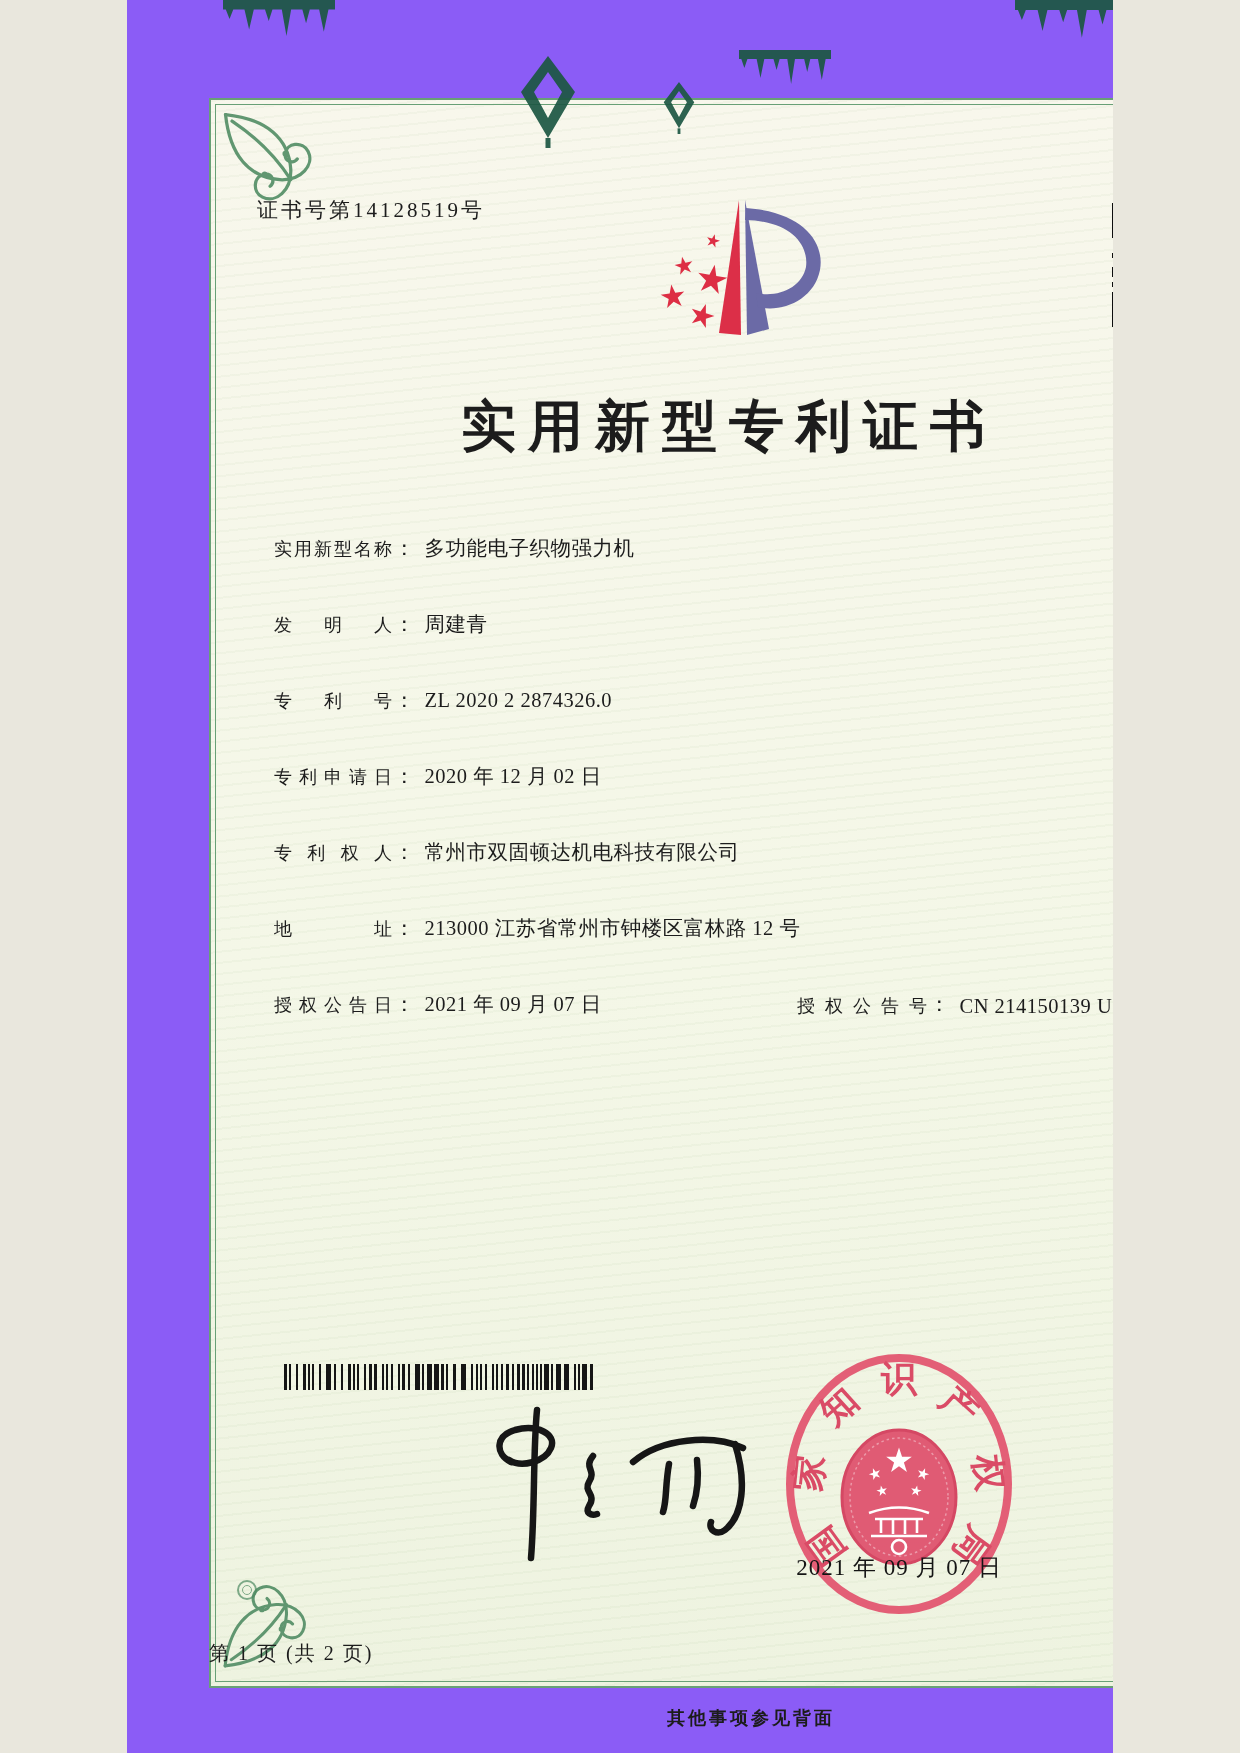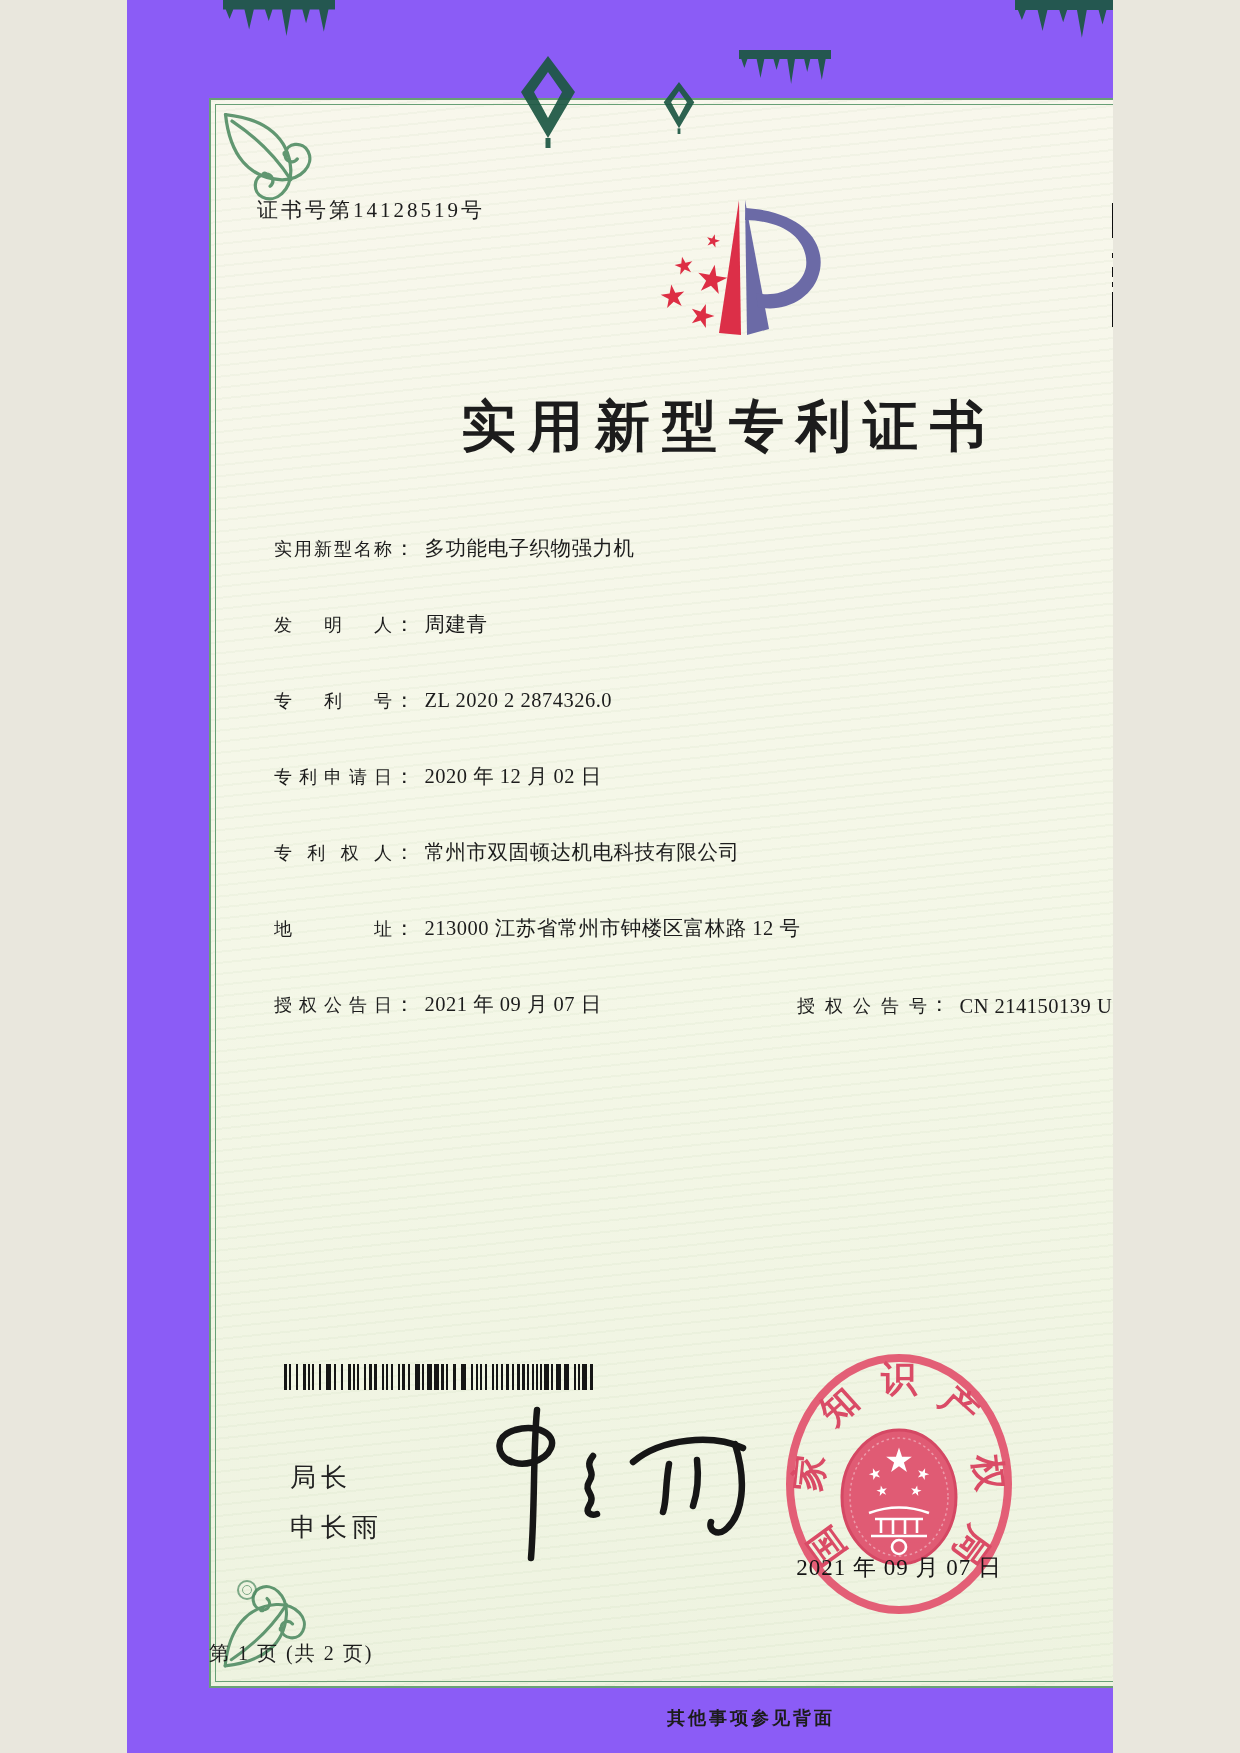--- a/index.html
+++ b/index.html
@@ -576,24 +576,20 @@
         <rect x="267" y="0" width="2" height="26" fill="#151515"></rect>
         <rect x="272" y="0" width="5" height="26" fill="#151515"></rect>
         <rect x="280" y="0" width="5" height="26" fill="#151515"></rect>
         <rect x="290" y="0" width="2" height="26" fill="#151515"></rect>
         <rect x="294" y="0" width="2" height="26" fill="#151515"></rect>
         <rect x="298" y="0" width="5" height="26" fill="#151515"></rect>
         <rect x="306" y="0" width="3" height="26" fill="#151515"></rect>
       </svg>
   </div>
 
-  <div class="officer">
-    <div>局长</div>
-    <div>申长雨</div>
-  </div>
 
   <div class="signature">
     <svg viewBox="0 0 300 172" fill="none" stroke="#161616" stroke-width="6.5" stroke-linecap="round">
       <path d="M72,12 C68,52 70,112 66,160"></path>
       <path d="M46,64 C30,56 30,38 50,32 C72,26 92,36 86,50 C80,64 56,70 44,62"></path>
       <path d="M128,58 C118,70 132,72 124,84 C118,94 132,96 124,108 C120,115 126,118 132,116"></path>
       <path d="M168,64 C196,40 248,36 278,50"></path>
       <path d="M270,46 C282,84 278,118 260,132 C252,138 243,132 246,124"></path>
       <path d="M204,66 C200,88 202,102 198,114"></path>
       <path d="M232,62 C234,80 232,96 228,108"></path>

